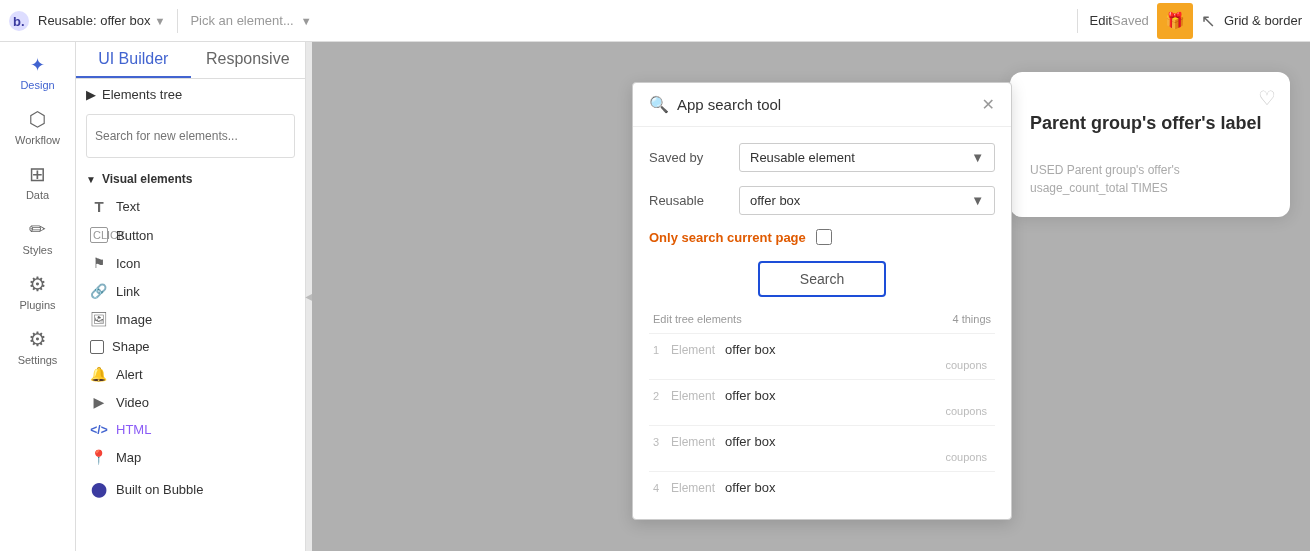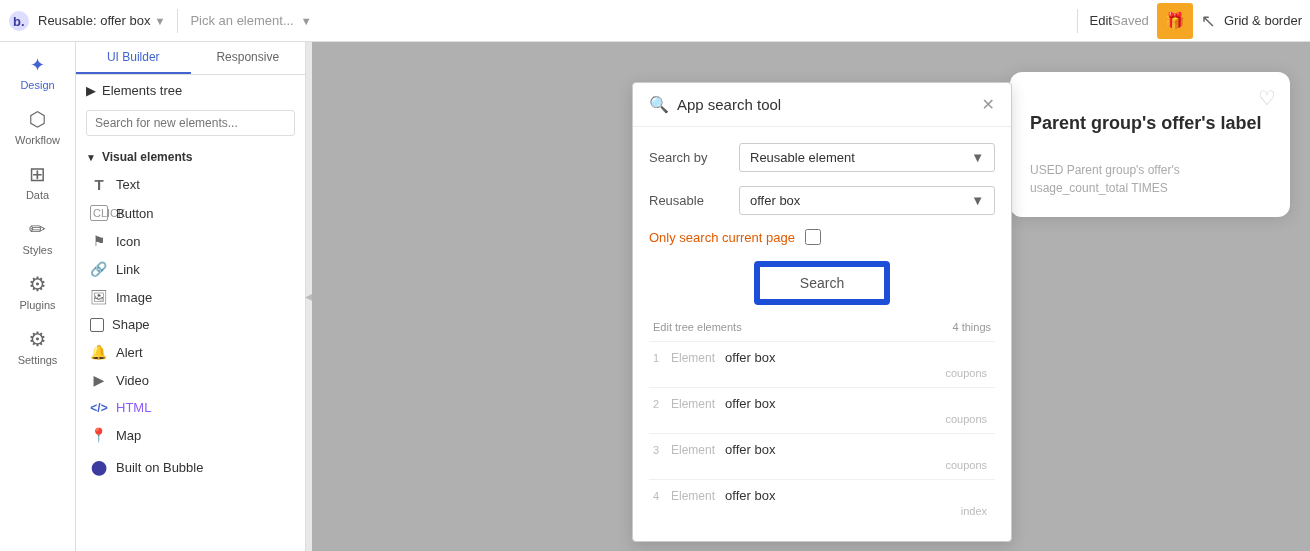--- a/index.html
+++ b/index.html
@@ -28,25 +28,25 @@
     
     .left-sidebar { width: 76px; background: #fff; border-right: 1px solid #ddd; display: flex; flex-direction: column; align-items: center; padding-top: 4px; }
     .sidebar-item { display: flex; flex-direction: column; align-items: center; padding: 8px 4px; cursor: pointer; color: #666; font-size: 11px; gap: 3px; width: 100%; }
     .sidebar-item.active { color: #4264d0; }
     .sidebar-item .icon { font-size: 18px; }
     .sidebar-item span { font-size: 11px; }
 
     
     .panel { width: 230px; background: #fff; border-right: 1px solid #ddd; overflow-y: auto; }
     .panel-tabs { display: flex; border-bottom: 1px solid #ddd; }
-    .panel-tab { flex: 1; padding: 8px 4px; text-align: center; font-size: 12px; cursor: pointer; color: #666; border-bottom: 2px solid transparent; }
+    .panel-tab { flex: 1; padding: 8px 4px; text-align: center; font-size: 16px; cursor: pointer; color: #666; border-bottom: 2px solid transparent; }
     .panel-tab.active { color: #4264d0; border-bottom: 2px solid #4264d0; font-weight: 500; }
     .elements-tree-header { display: flex; align-items: center; gap: 6px; padding: 8px 10px; font-size: 13px; color: #333; cursor: pointer; font-weight: 500; }
     .search-elements { padding: 4px 10px 8px; }
-    .search-elements input { width: 100%; border: 1px solid #ddd; border-radius: 3px; padding: 5px 8px; font-size: 12px; color: #999; outline: none; }
+    .search-elements input { width: 100%; border: 1px solid #ddd; border-radius: 3px; padding: 14px 8px; font-size: 12px; color: #999; outline: none; }
     .visual-elements-header { display: flex; align-items: center; gap: 6px; padding: 6px 10px; font-size: 12px; font-weight: 600; color: #333; cursor: pointer; }
     .element-item { display: flex; align-items: center; gap: 8px; padding: 6px 14px; font-size: 13px; color: #333; cursor: pointer; }
     .element-icon { font-size: 14px; color: #666; width: 18px; text-align: center; }
     .element-label { font-size: 13px; }
     .html-label { color: #8b5cf6; }
 
     
     .canvas { flex: 1; background: #b0b0b0; position: relative; display: flex; align-items: flex-start; justify-content: flex-end; padding: 20px; }
 
     
@@ -57,23 +57,23 @@
     }
     .modal-header { display: flex; align-items: center; justify-content: space-between; padding: 12px 16px; border-bottom: 1px solid #eee; }
     .modal-title { display: flex; align-items: center; gap: 8px; font-size: 15px; color: #333; font-weight: 500; }
     .modal-close { background: none; border: none; cursor: pointer; color: #999; font-size: 16px; }
     .modal-body { padding: 16px; }
     .modal-row { display: flex; align-items: center; margin-bottom: 14px; }
     .modal-label { width: 90px; font-size: 13px; color: #555; }
     .modal-select { flex: 1; border: 1px solid #ccc; border-radius: 3px; padding: 6px 10px; font-size: 13px; color: #333; display: flex; align-items: center; justify-content: space-between; cursor: pointer; background: #fff; }
     .modal-select span.arrow { color: #666; }
     .checkbox-row { display: flex; align-items: center; gap: 10px; margin-bottom: 16px; }
-    .checkbox-label { font-size: 13px; color: #e05a00; }
+    .checkbox-label { font-size: 13px; color: #e05a00; font-weight: bold; }
     .search-btn { display: flex; justify-content: center; margin-bottom: 16px; }
-    .search-btn button { padding: 8px 40px; background: #fff; border: 6px solid #1d4ed8; color: #555; border-radius: 4px; font-size: 14px; cursor: pointer; font-weight: 500; }
+    .search-btn button { padding: 8px 40px; background: #fff; border: 2px solid #1d4ed8; color: #555; border-radius: 4px; font-size: 14px; cursor: pointer; font-weight: 500; }
     .results-header { display: flex; justify-content: space-between; font-size: 11px; color: #999; margin-bottom: 8px; padding: 0 4px; }
     .result-item { padding: 8px 4px; border-top: 1px solid #f0f0f0; }
     .result-row { display: flex; align-items: baseline; gap: 6px; }
     .result-num { font-size: 11px; color: #bbb; width: 12px; }
     .result-type { font-size: 12px; color: #bbb; }
     .result-name { font-size: 13px; color: #333; margin-left: 4px; }
     .result-page { font-size: 11px; color: #bbb; text-align: right; display: block; margin-top: 2px; padding-right: 4px; }
 
     
     .offer-card {
@@ -224,21 +224,21 @@
     <div class="search-modal">
       <div class="modal-header">
         <div class="modal-title">
           <span style="color:#999;font-size:16px;">🔍</span>
           <span>App search tool</span>
         </div>
         <button class="modal-close">✕</button>
       </div>
       <div class="modal-body">
         <div class="modal-row">
-          <div class="modal-label">Search by</div>
+          <div class="modal-label">Saved by</div>
           <div class="modal-select">
             <span>Reusable element</span>
             <span class="arrow">▼</span>
           </div>
         </div>
         <div class="modal-row">
           <div class="modal-label">Reusable</div>
           <div class="modal-select">
             <span>offer box</span>
             <span class="arrow">▼</span>
@@ -279,21 +279,20 @@
             <span class="result-name">offer box</span>
           </div>
           <span class="result-page">coupons</span>
         </div>
         <div class="result-item">
           <div class="result-row">
             <span class="result-num">4</span>
             <span class="result-type">Element</span>
             <span class="result-name">offer box</span>
           </div>
-          <span class="result-page">index</span>
         </div>
       </div>
     </div>
 
     <div class="offer-card">
       <span class="offer-card-heart">♡</span>
       <div class="offer-card-title">Parent group's offer's label</div>
       <div class="offer-card-desc">USED Parent group's offer's usage_count_total TIMES</div>
     </div>
 

